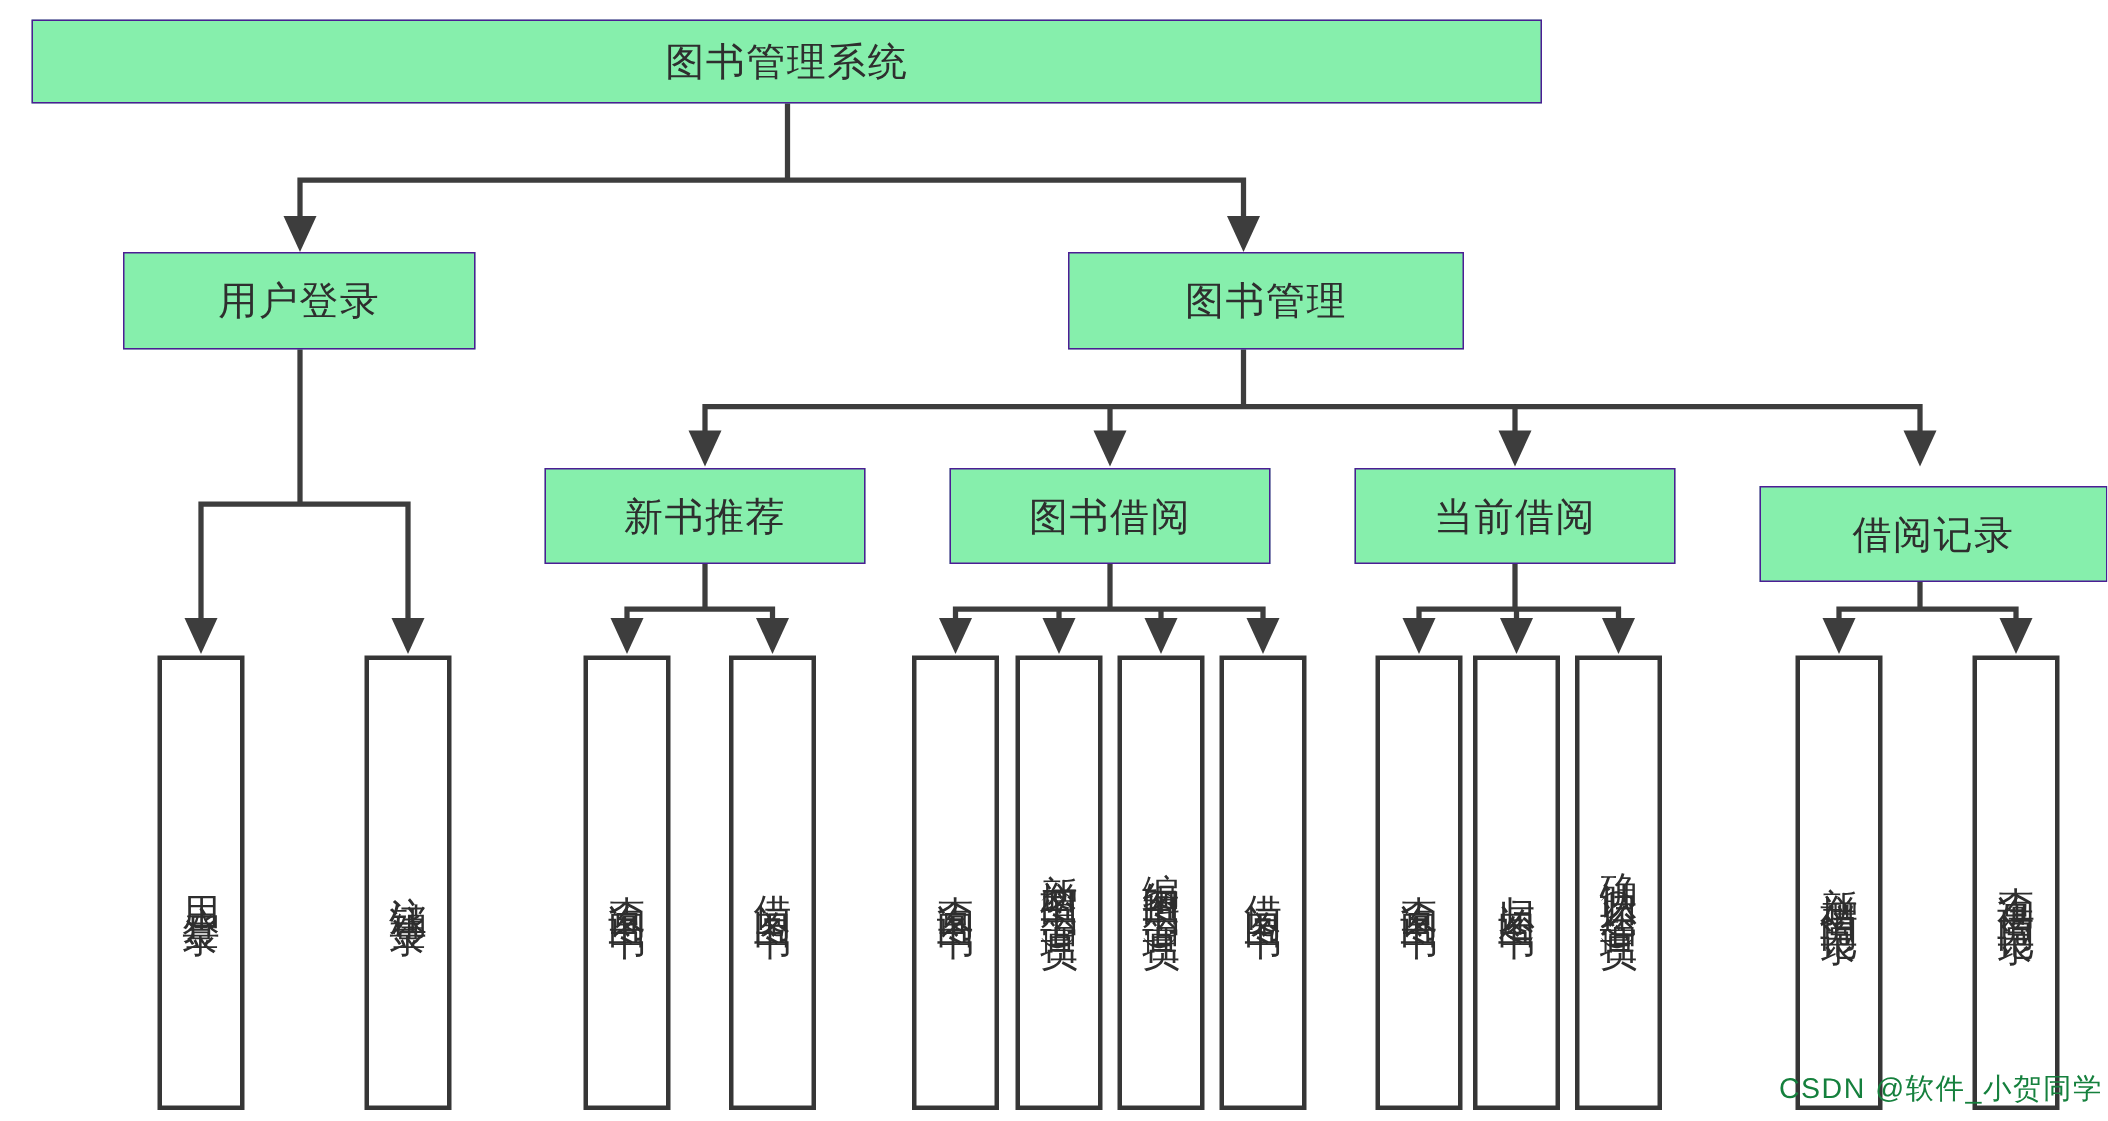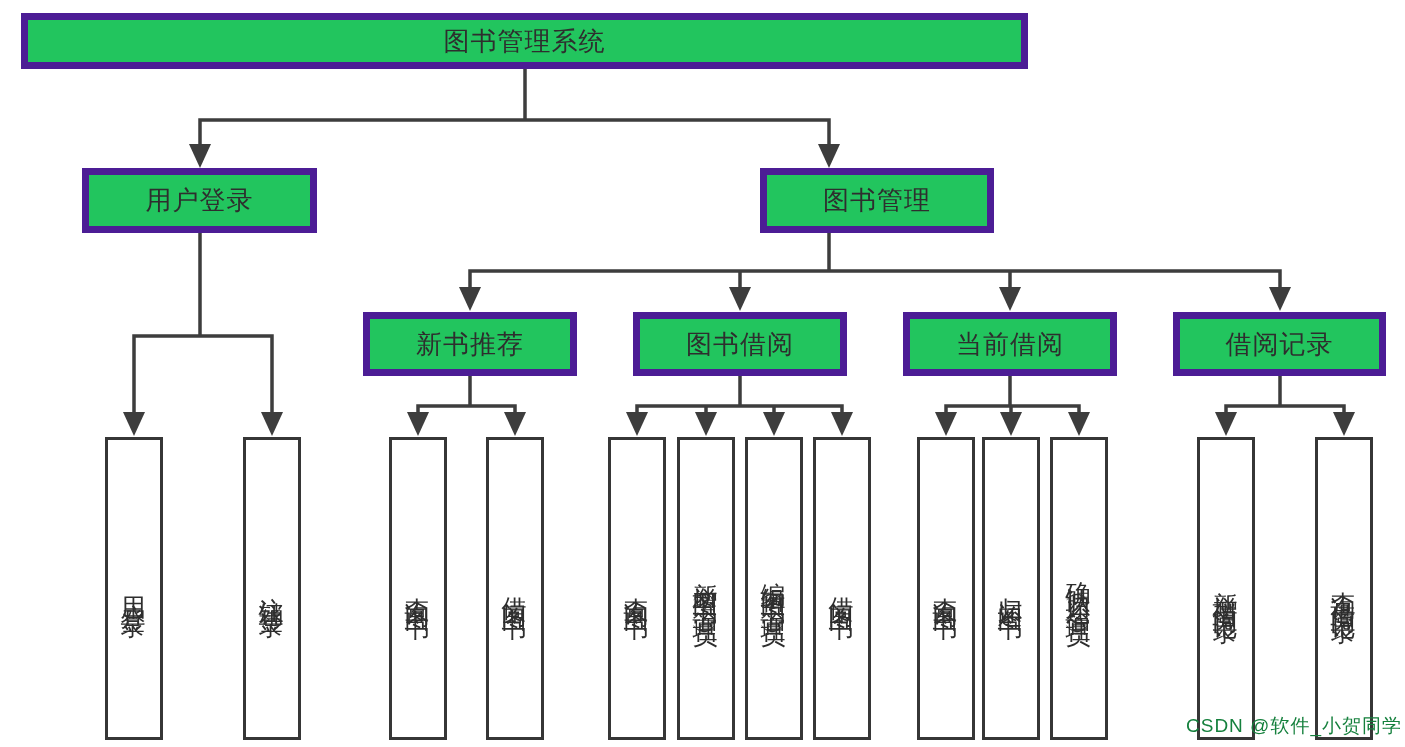--- a/index.html
+++ b/index.html
@@ -6,22 +6,22 @@
   #stage{
     position:relative;
     width:1405px;height:747px;
     background:#ffffff;
     font-family:"Liberation Sans", sans-serif;
     overflow:hidden;
   }
   .hbox{
     position:absolute;
     box-sizing:border-box;
-    border:7px solid #4c1d95;
-    background:#22c55e;
+    border:1px solid #4c1d95;
+    background:#86efac;
     display:flex;align-items:center;justify-content:center;
     font-size:26px;color:#2e2e2e;
     letter-spacing:1px;
     z-index:2;
   }
   .vbox{
     position:absolute;
     box-sizing:border-box;
     width:58px;height:303px;top:437px;
     border:3px solid #363636;
@@ -85,26 +85,26 @@
     <polygon points="935,412 957,412 946,436"></polygon>
     <polygon points="1000,412 1022,412 1011,436"></polygon>
     <polygon points="1068,412 1090,412 1079,436"></polygon>
     <polygon points="1215,412 1237,412 1226,436"></polygon>
     <polygon points="1333,412 1355,412 1344,436"></polygon>
   </svg>
 
   <div class="hbox" style="left:21px;top:13px;width:1007px;height:56px;">图书管理系统</div>
 
   <div class="hbox" style="left:82px;top:168px;width:235px;height:65px;">用户登录</div>
-  <div class="hbox" style="left:712px;top:168px;width:234px;height:65px;margin-left:48px;">图书管理</div>
+  <div class="hbox" style="left:712px;top:168px;width:264px;height:65px;">图书管理</div>
 
   <div class="hbox" style="left:363px;top:312px;width:214px;height:64px;">新书推荐</div>
   <div class="hbox" style="left:633px;top:312px;width:214px;height:64px;">图书借阅</div>
   <div class="hbox" style="left:903px;top:312px;width:214px;height:64px;text-align:right;">当前借阅</div>
-  <div class="hbox" style="left:1173px;top:312px;width:213px;height:64px;">借阅记录</div>
+  <div class="hbox" style="left:1173px;top:324px;width:232px;height:64px;">借阅记录</div>
 
   <div class="vbox" style="left:105px;">
     <span class="vlabel">用户登录</span>
   </div>
   <div class="vbox" style="left:243px;">
     <span class="vlabel">注销登录</span>
   </div>
 
   <div class="vbox" style="left:389px;">
     <span class="vlabel">查询图书</span>

